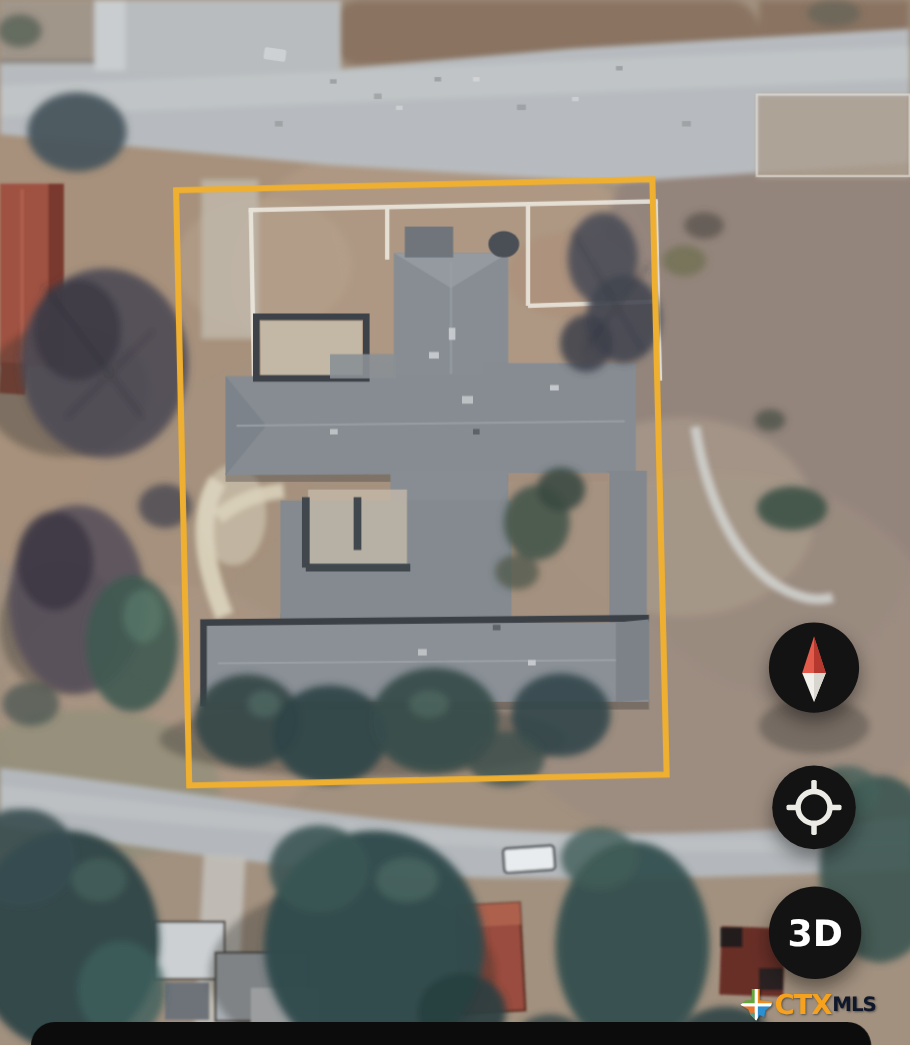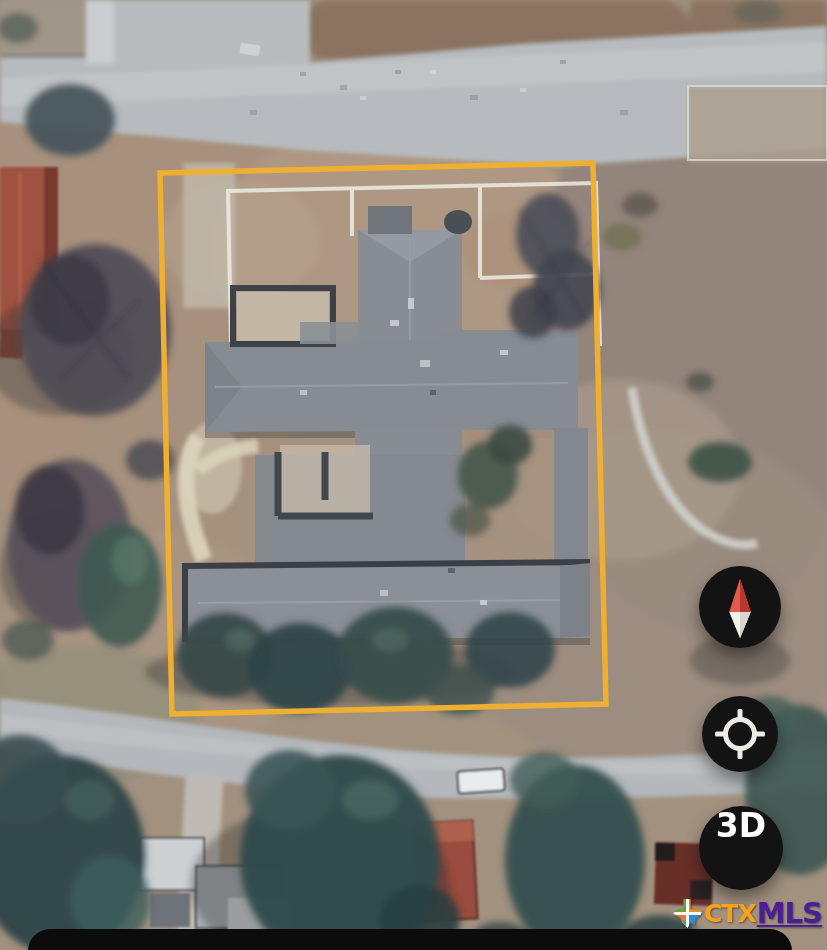--- a/index.html
+++ b/index.html
@@ -4,44 +4,43 @@
 <style>
   html,body{margin:0;padding:0;background:#000;}
   .stage{
     position:relative;width:827px;height:950px;overflow:hidden;
     font-family:"DejaVu Sans","Liberation Sans",sans-serif;
     background:#a3927f;
   }
   .scene{position:absolute;left:0;top:0;width:827px;height:950px;display:block;filter:saturate(.95);}
   .circle-btn{
     position:absolute;border-radius:50%;background:#131313;
-    display:flex;justify-content:center;
+    display:flex;align-items:center;justify-content:center;
     box-shadow:0 8px 16px rgba(10,10,10,.45);
     cursor:pointer;
   }
   .btn-compass{left:699px;top:566px;width:82px;height:82px;}
   .btn-locate{left:702px;top:696px;width:76px;height:76px;}
   .btn-3d{left:699px;top:806px;width:84px;height:84px;}
   .btn-3d span{
     color:#ffffff;font-size:33px;font-weight:bold;letter-spacing:0px;
     font-family:"DejaVu Sans","Liberation Sans",sans-serif;
   }
   .watermark{
     position:absolute;left:672px;top:897px;height:32px;
     display:flex;align-items:center;gap:1px;user-select:none;
   }
   .watermark .wm-texas{width:31px;height:31px;flex:0 0 auto;filter:drop-shadow(1px 1px 1px rgba(0,0,0,.45));}
   .watermark .wm-ctx{
     color:#f6a21e;font-size:25px;font-weight:700;letter-spacing:-1px;
     text-shadow:1px 1px 2px rgba(30,30,30,.55);
   }
   .watermark .wm-mls{
-    color:#4c1d95;font-size:29px;font-weight:800;letter-spacing:-1px;
+    color:#0f172a;font-size:18px;font-weight:800;letter-spacing:-1px;
     text-shadow:1px 1px 2px rgba(30,30,30,.55);
-    text-decoration:underline;
   }
   .bottom-sheet{
     position:absolute;left:28px;top:929px;width:764px;height:22px;
     background:#0c0c0c;border-radius:28px 28px 0 0;
   }
 </style>
 </head>
 <body>
 
 <div class="stage">

